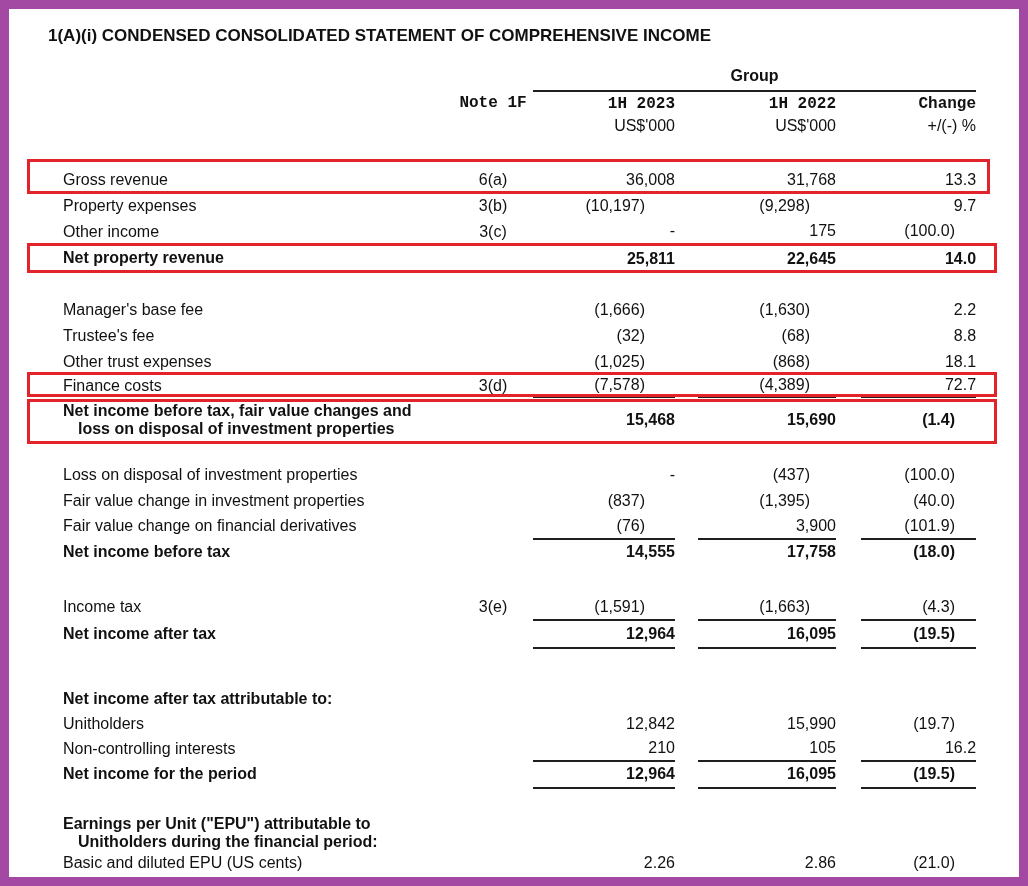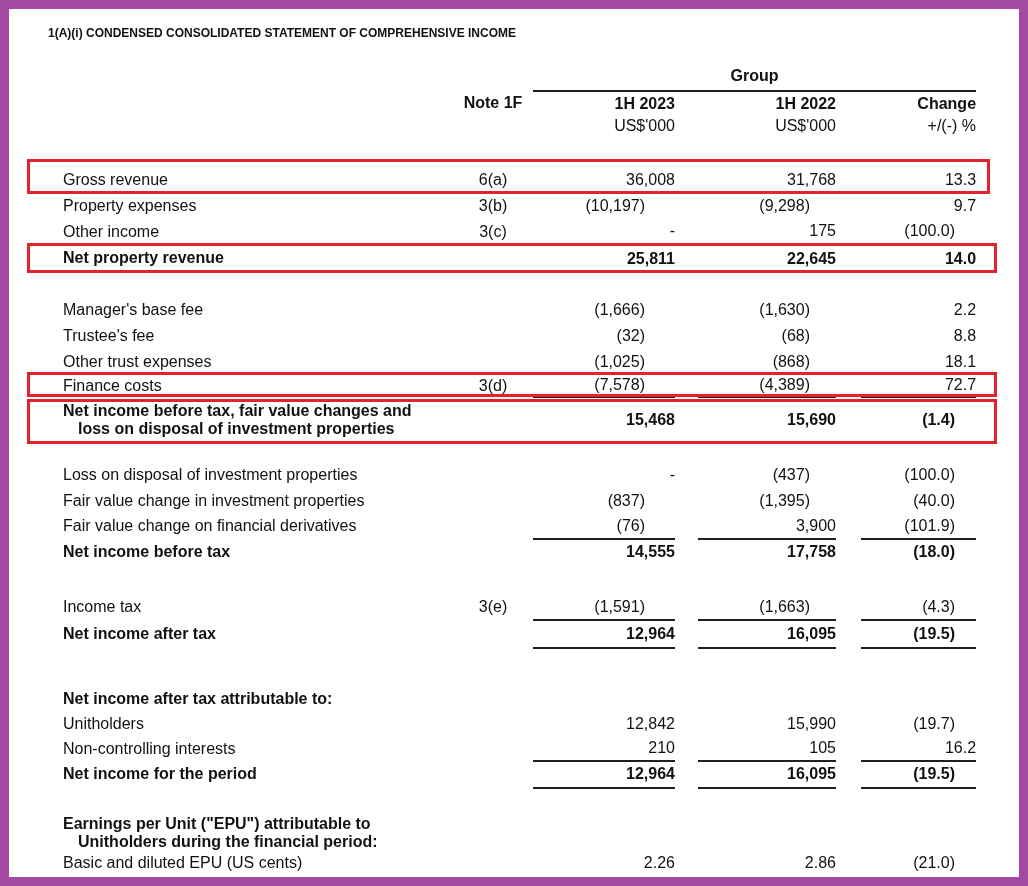--- a/index.html
+++ b/index.html
@@ -18,21 +18,21 @@
     color:var(--ink);
   }
   .frame{
     position:absolute;inset:0;
     border:9px solid var(--purple);
     box-sizing:border-box;
     z-index:40;pointer-events:none;
   }
   .title{
     position:absolute;left:48px;top:26px;margin:0;
-    font-size:12px;font-weight:bold;white-space:nowrap;
+    font-size:17px;font-weight:bold;white-space:nowrap;
   }
   table.fin{
     position:absolute;left:63px;top:62px;
     width:913px;
     border-collapse:collapse;table-layout:fixed;
   }
   table.fin td{
     padding:0;margin:0;
     font-size:16px;line-height:1.15;
     vertical-align:middle;
@@ -44,21 +44,21 @@
   .lbl{text-align:left;}
   .note{text-align:center;}
   .c1,.c2,.c3{text-align:right;}
   .c1{padding-right:37px;} td.c1.paren{padding-right:30px;}
   .c2{padding-right:33px;} td.c2.paren{padding-right:26px;}
   .c3{padding-right:28px;} td.c3.paren{padding-right:21px;}
   .groupcell{
     text-align:center;font-weight:bold;
     border-bottom:2px solid var(--rule);
   }
-  .hdr{font-weight:bold;}
+  .hdr{font-weight:bold;font-family:Liberation Mono, monospace;}
   td.rt{border-top:2px solid var(--rule);}
   td.rb{border-bottom:2px solid var(--rule);}
   .twoline td{vertical-align:top;padding-top:4px;}
   .twoline .l1,.twoline .l2{display:block;}
   .twoline .l2{padding-left:15px;}
   
   tr[data-name="row-group-header"]{height:29px;}
   tr[data-name="row-column-headers"]{height:25px;}
   tr[data-name="row-column-units"]{height:21px;}
   tr[data-name="row-spacer-header"]{height:30px;}

